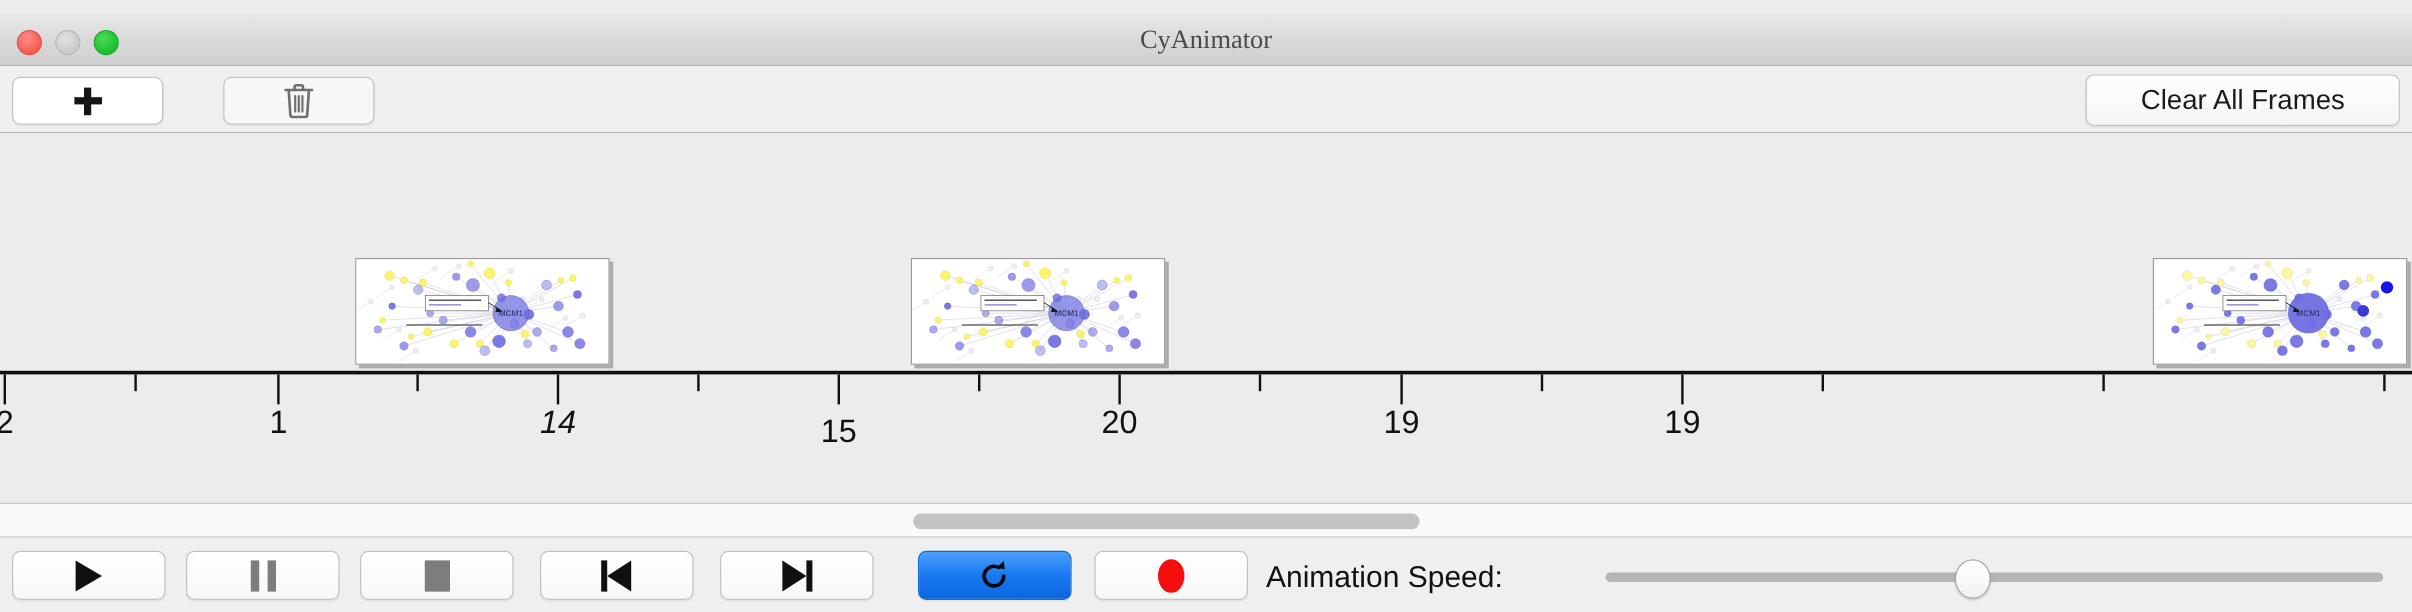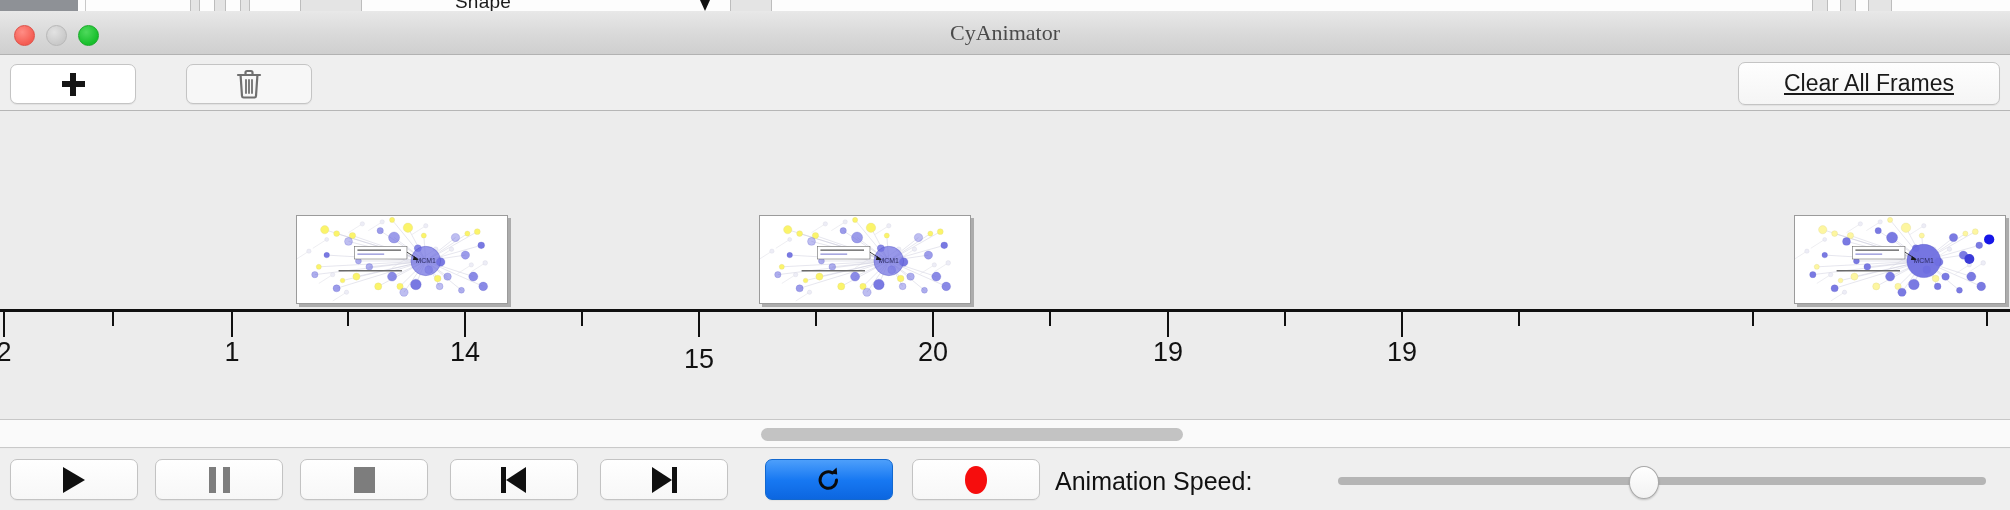--- a/index.html
+++ b/index.html
@@ -123,21 +123,20 @@
     left: 186px; top: 9px;
     width: 126px; height: 40px;
     background: #f7f7f7;
   }
   .tb-btn.clear {
     right: 10px; top: 7px;
     width: 262px; height: 43px;
     background: linear-gradient(to bottom, #fefefe, #f5f5f5);
     font-size: 23px;
     color: #1a1a1a;
-    text-decoration: underline;
   }
   .plus-icon {
     position: relative;
     width: 23px; height: 23px;
   }
   .plus-icon:before, .plus-icon:after {
     content: "";
     position: absolute;
     background: #151515;
   }
@@ -306,34 +305,20 @@
     background: linear-gradient(to bottom, #ffffff, #f2f2f2);
     border: 1px solid #a8a8a8;
     box-shadow: 0 1px 2px rgba(0,0,0,.2);
   }
 </style>
 </head>
 <body>
 
 <div id="app">
 
-  <div class="bg-strip">
-    <div class="bg-dark"></div>
-    <div class="bg-tabline" style="left:85px"></div>
-    <div class="bg-blk" style="left:190px;width:8px"></div>
-    <div class="bg-blk" style="left:214px;width:10px"></div>
-    <div class="bg-blk" style="left:240px;width:8px"></div>
-    <div class="bg-blk" style="left:300px;width:60px"></div>
-    <div class="bg-word">Shape</div>
-    <div class="bg-arrowdark" style="left:700px"></div>
-    <div class="bg-blk" style="left:730px;width:40px"></div>
-    <div class="bg-blk" style="left:1812px;width:14px"></div>
-    <div class="bg-blk" style="left:1840px;width:14px"></div>
-    <div class="bg-blk" style="left:1868px;width:22px"></div>
-  </div>
 
   <div class="titlebar">
     <div class="traffic">
       <div class="dot close"></div>
       <div class="dot min"></div>
       <div class="dot zoom"></div>
     </div>
     <div class="window-title">CyAnimator</div>
   </div>
 
@@ -692,21 +677,21 @@
           </svg>
         </div>
       </div>
     <div class="axis-line"></div>
     <div id="ticks-layer">
         <div class="tick major" style="left: 3px;"></div>
         <div class="tick-label" style="left: 4px;">2</div>
         <div class="tick major" style="left: 231px;"></div>
         <div class="tick-label" style="left: 232px;">1</div>
         <div class="tick major" style="left: 464px;"></div>
-        <div class="tick-label" style="left: 465px;">14</div>
+        <div class="tick-label" style="left: 465px; font-style: italic;">14</div>
         <div class="tick major" style="left: 698px;"></div>
         <div class="tick-label" style="left: 699px; margin-top: 7px;">15</div>
         <div class="tick major" style="left: 932px;"></div>
         <div class="tick-label" style="left: 933px;">20</div>
         <div class="tick major" style="left: 1167px;"></div>
         <div class="tick-label" style="left: 1168px;">19</div>
         <div class="tick major" style="left: 1401px;"></div>
         <div class="tick-label" style="left: 1402px;">19</div>
         <div class="tick minor" style="left: 112px;"></div>
         <div class="tick minor" style="left: 347px;"></div>

